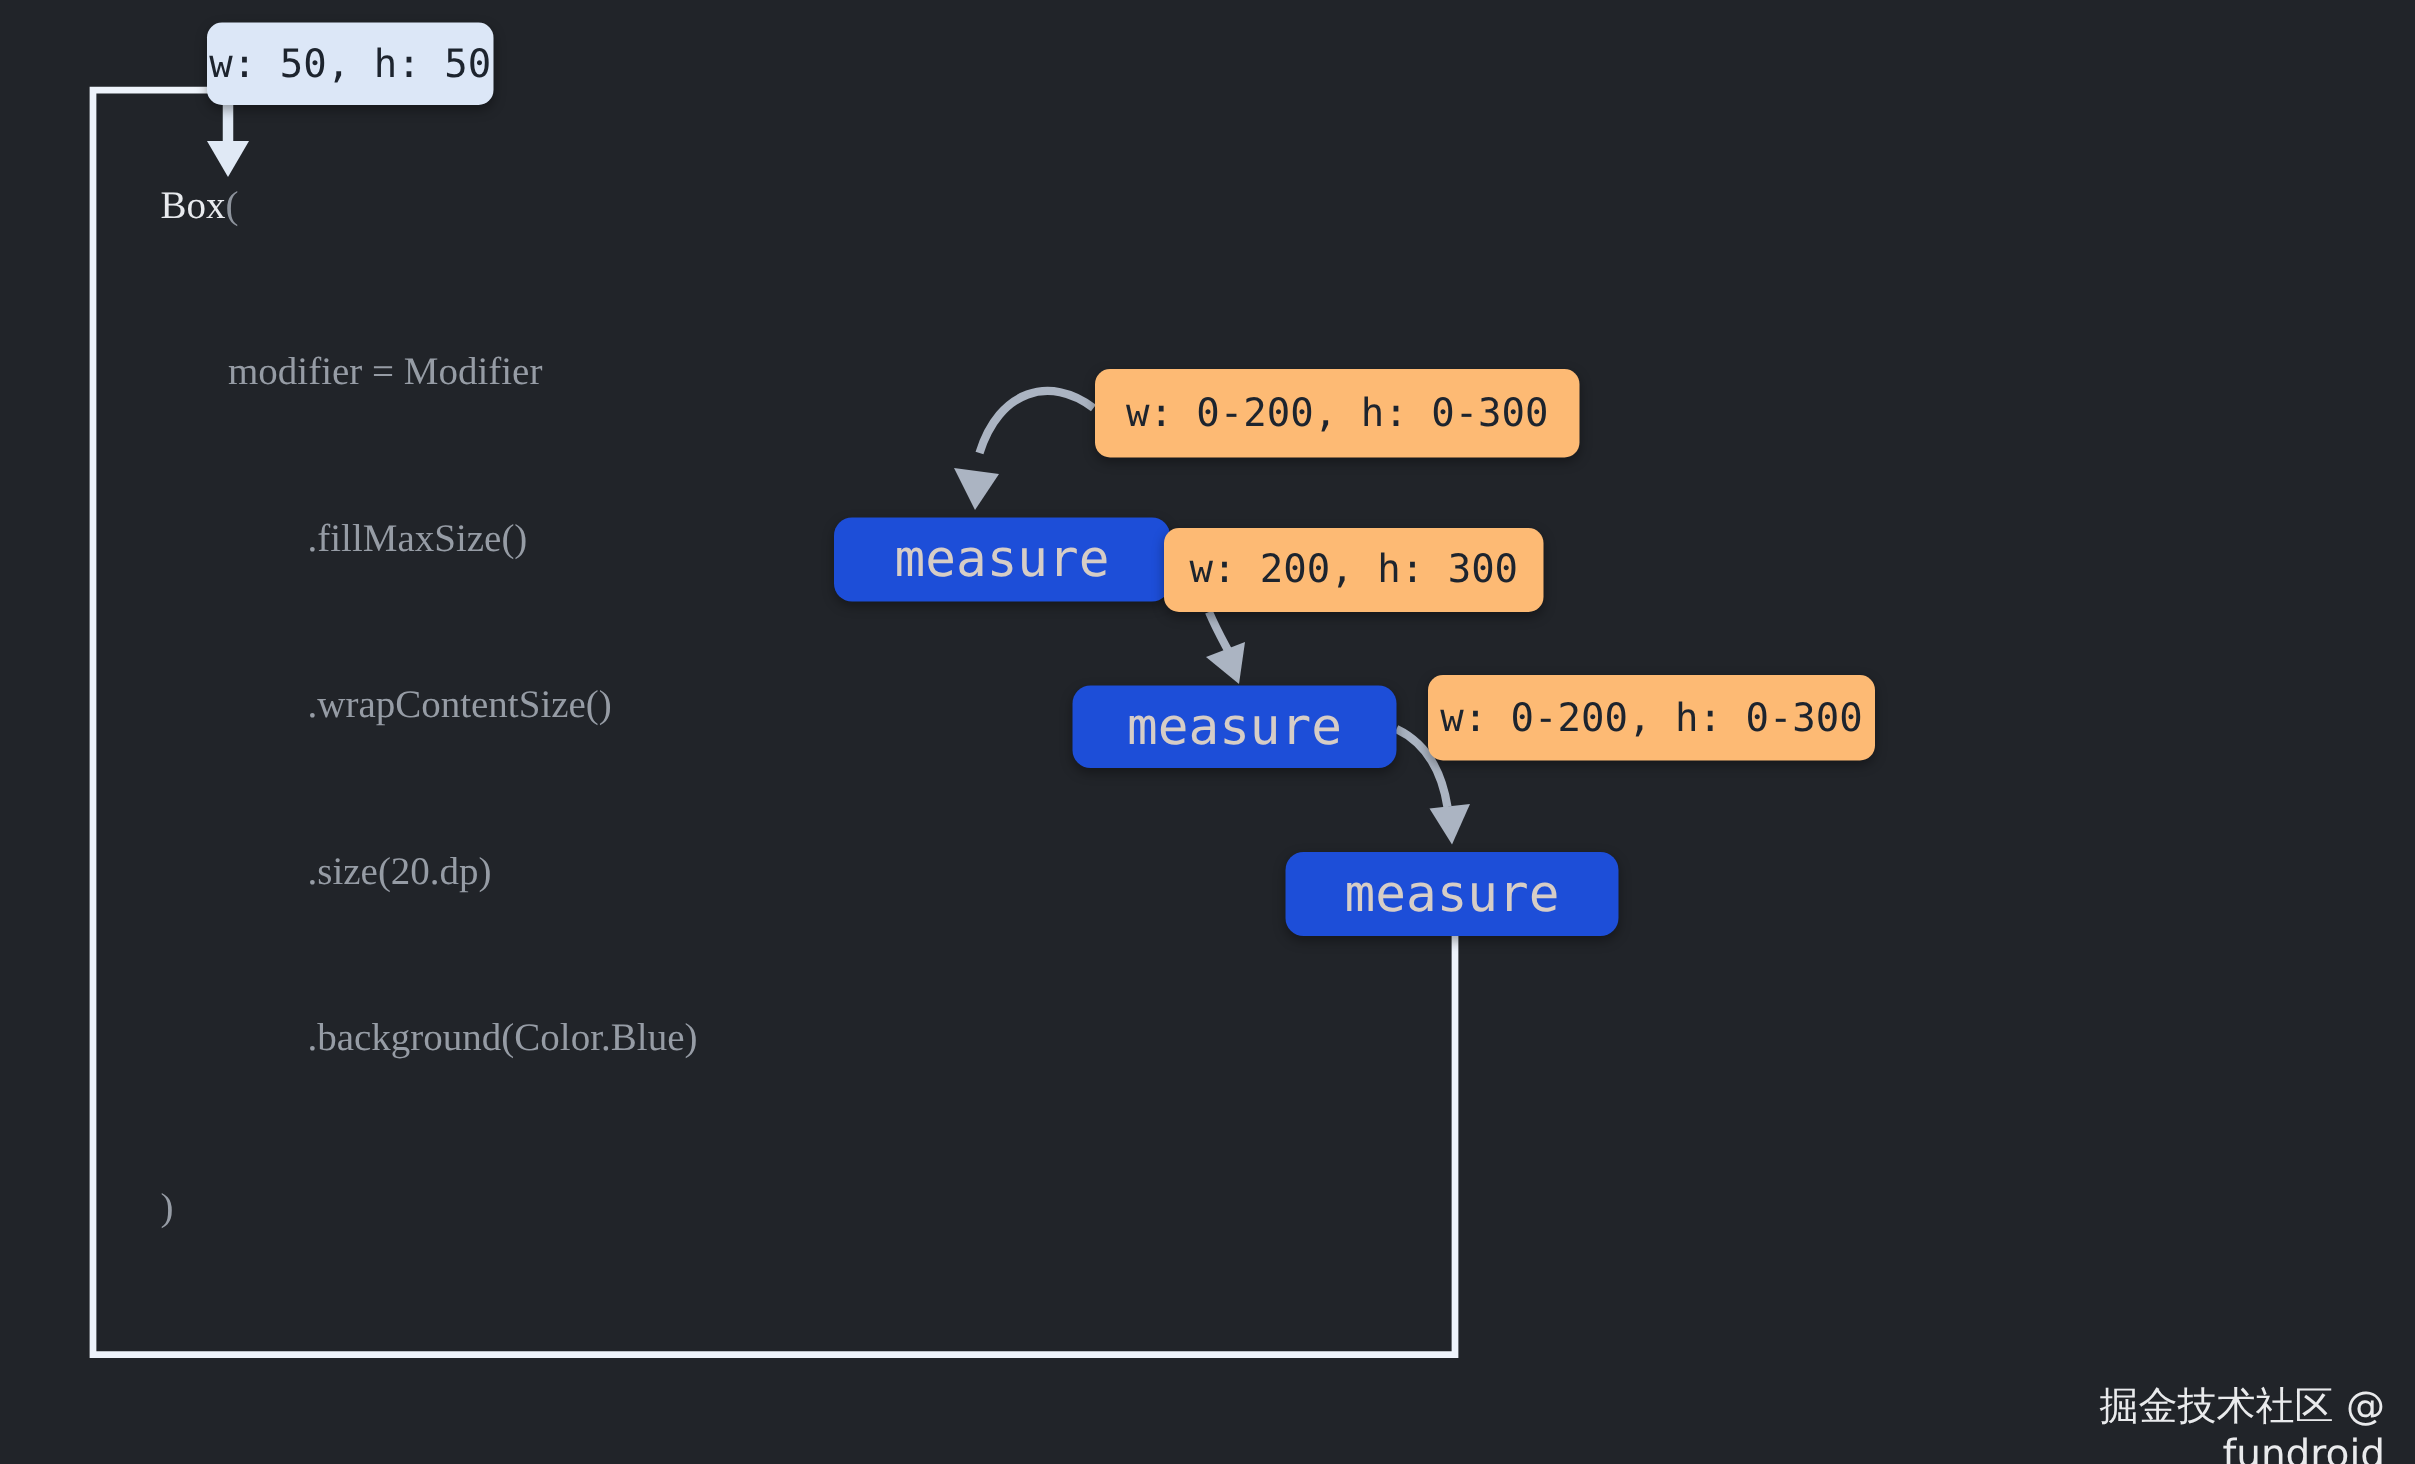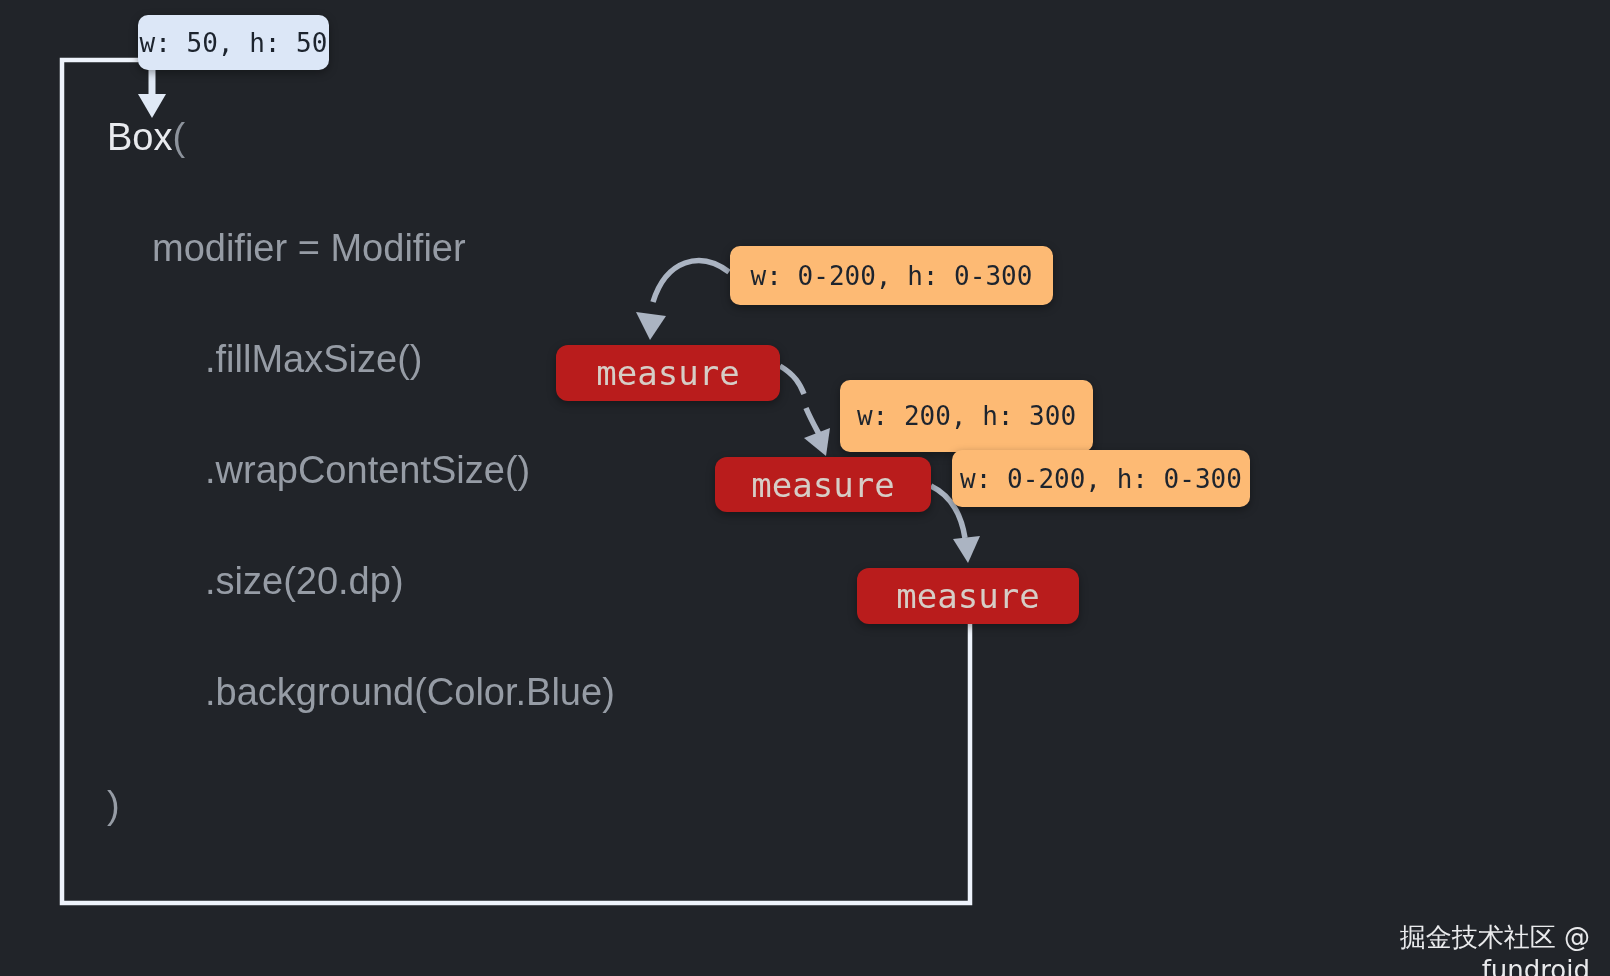--- a/index.html
+++ b/index.html
@@ -6,22 +6,22 @@
   body{
     width:1610px;height:976px;
     background:#212429;
     position:relative;
     overflow:hidden;
     font-family:"DejaVu Sans Mono", monospace;
   }
   svg.overlay{position:absolute;left:0;top:0;width:1610px;height:976px;}
   .code{
     position:absolute;
-    font-family:Liberation Sans, sans-serif;
-    font-size:38px;
+    font-family:Liberation Serif, serif;
+    font-size:26px;
     color:#969ca5;
     white-space:pre;
     line-height:46px;
   }
   .code .bright{color:#e8eaee;}
   .code .dim{color:#8d939c;}
   .badge{
     position:absolute;
     display:flex;align-items:center;justify-content:center;
     font-family:"DejaVu Sans Mono", monospace;
@@ -35,21 +35,21 @@
     font-size:26px;
   }
   .badge.result{
     background:#dce7f7;
     color:#1d242e;
     font-size:26px;
   }
   .measure{
     position:absolute;
     display:flex;align-items:center;justify-content:center;
-    background:#b91c1c;
+    background:#1d4ed8;
     color:#d6cdc6;
     font-size:34px;
     border-radius:12px;
     box-shadow:0 3px 8px rgba(0,0,0,0.35);
     font-family:"DejaVu Sans Mono", monospace;
     white-space:pre;
   }
   .watermark{
     position:absolute;
     left:1290px;top:920px;
@@ -104,21 +104,21 @@
 </div>
 
 <div class="badge constraint" style="left:730px; top:246px; width:323px; height:59px;">
   <span>w: 0-200, h: 0-300</span>
 </div>
 
 <div class="measure" style="left:556px; top:345px; width:224px; height:56px;">
   <span>measure</span>
 </div>
 
-<div class="badge constraint" style="left:840px; top:352px; width:253px; height:72px;margin-top:28px;">
+<div class="badge constraint" style="left:776px; top:352px; width:253px; height:56px;">
   <span>w: 200, h: 300</span>
 </div>
 
 <div class="measure" style="left:715px; top:457px; width:216px; height:55px;">
   <span>measure</span>
 </div>
 
 <div class="badge constraint" style="left:952px; top:450px; width:298px; height:57px;">
   <span>w: 0-200, h: 0-300</span>
 </div>

